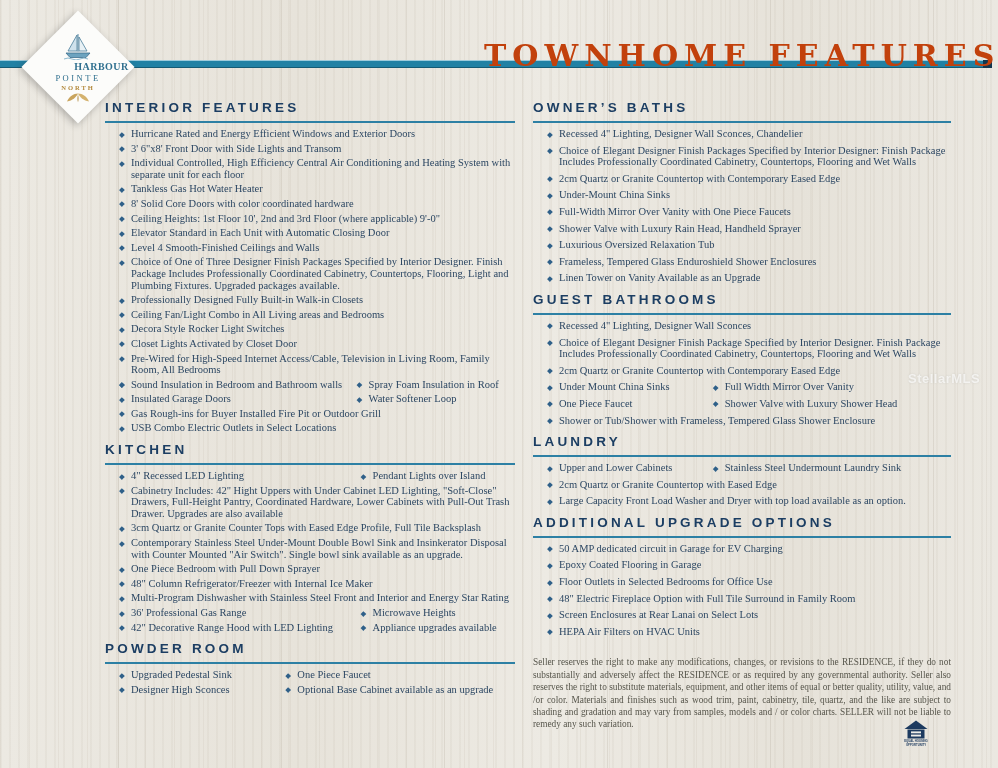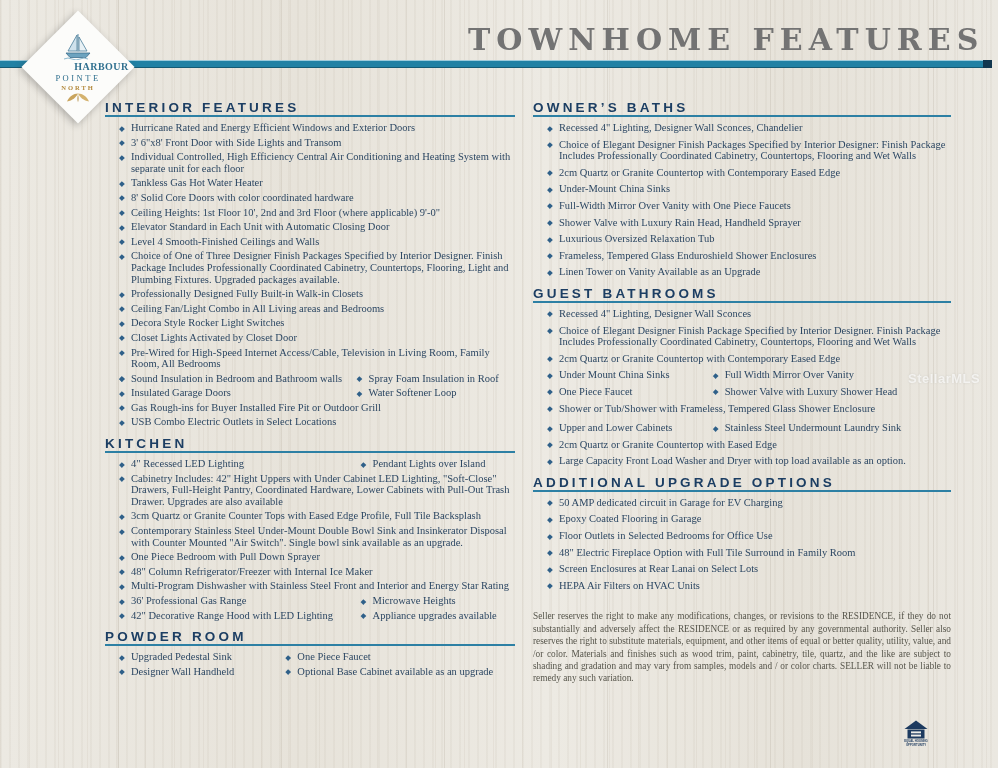--- a/index.html
+++ b/index.html
@@ -14,44 +14,44 @@
     font-family:"Liberation Serif",serif;
   }
   .page{position:absolute;inset:0;}
 
   
   .top-rule{position:absolute;left:0;top:60px;width:991px;height:6px;background:#2181a4;
     border-top:1px solid #9ecbdb;border-bottom:1px solid #145a74;z-index:1;}
   .top-rule::after{content:"";position:absolute;right:-1px;top:-1px;width:9px;height:8px;background:#12374f;}
 
   
-  .title{position:absolute;left:468px;top:22px;width:460px;margin:0;text-align:right;
+  .title{position:absolute;left:468px;top:22px;width:460px;margin:16px;text-align:right;
     font-family:"DejaVu Serif",serif;font-weight:700;font-size:30px;letter-spacing:6px;
-    color:#737373;z-index:2;white-space:nowrap;}
+    color:#c2410c;z-index:2;white-space:nowrap;}
 
   
   .logo{position:absolute;left:16px;top:6px;width:124px;height:122px;z-index:2;}
   .logo-diamond{position:absolute;left:50%;top:50%;width:80px;height:80px;
     transform:translate(-50%,-50%) rotate(45deg);background:#fcfcfa;
     box-shadow:0 3px 7px rgba(50,50,50,.30);}
   .logo-content{position:absolute;inset:0;display:flex;flex-direction:column;align-items:center;
     justify-content:center;gap:1px;text-align:center;}
   .logo-l1{font-size:10px;font-weight:700;letter-spacing:.5px;color:#30708f;margin-left:47px;}
   .logo-l2{font-size:8.5px;font-weight:400;letter-spacing:2.5px;color:#30708f;}
   .logo-l3{font-size:6.5px;font-weight:700;letter-spacing:2px;color:#b3893c;}
 
   
   .col{position:absolute;top:100px;}
   .col.left{left:105px;width:410px;}
   .col.right{left:533px;width:418px;}
 
   .sec{margin-top:8px;}
   .sec:first-child{margin-top:0;}
   .sec h2{margin:0 0 5px 0;font-family:"Liberation Sans",sans-serif;font-size:13.5px;font-weight:700;
-    letter-spacing:3.2px;color:#1c3e63;border-bottom:2px solid #2d80a4;padding-bottom:0;white-space:nowrap;}
+    letter-spacing:3.2px;color:#1c3e63;border-bottom:2px solid #2d80a4;padding-bottom:6px;white-space:nowrap;}
 
   .items{list-style:none;margin:0;padding:0 0 0 14px;}
   .item{position:relative;margin-bottom:3px;font-size:10.5px;line-height:11.6px;color:#2c4763;}
   .right .item{margin-bottom:5px;}
   .item.single{padding-left:12px;}
   .bullet{position:absolute;left:0;top:0.5px;font-size:7.5px;color:#2f6089;font-family:"DejaVu Sans",sans-serif;}
   .item.pair{display:flex;}
   .cell{position:relative;padding-left:12px;box-sizing:border-box;}
   .cell.c1{flex:1;}
 
@@ -149,21 +149,21 @@
           </ul>
         </section>
         <section class="sec" id="sec-powder-room">
           <h2>POWDER ROOM</h2>
           <ul class="items">
             <li class="item pair">
               <div class="cell c0" style="width: 42%;"><span class="bullet">◆</span><span>Upgraded Pedestal Sink</span></div>
               <div class="cell c1"><span class="bullet">◆</span><span>One Piece Faucet</span></div>
             </li>
             <li class="item pair">
-              <div class="cell c0" style="width: 42%;"><span class="bullet">◆</span><span>Designer Wall Handheld</span></div>
+              <div class="cell c0" style="width: 42%;"><span class="bullet">◆</span><span>Designer High Sconces</span></div>
               <div class="cell c1"><span class="bullet">◆</span><span>Optional Base Cabinet available as an upgrade</span></div>
             </li>
           </ul>
         </section>
       </div>
   </div>
 
   <div class="col right">
     <div id="sections-right">
         <section class="sec" id="sec-owners-baths">
@@ -191,20 +191,21 @@
               <div class="cell c1"><span class="bullet">◆</span><span>Full Width Mirror Over Vanity</span></div>
             </li>
             <li class="item pair">
               <div class="cell c0" style="width: 41%;"><span class="bullet">◆</span><span>One Piece Faucet</span></div>
               <div class="cell c1"><span class="bullet">◆</span><span>Shower Valve with Luxury Shower Head</span></div>
             </li>
             <li class="item single"><span class="bullet">◆</span><span>Shower or Tub/Shower with Frameless, Tempered Glass Shower Enclosure</span></li>
           </ul>
         </section>
         <section class="sec" id="sec-laundry">
+          <h2>LAUNDRY</h2>
           <ul class="items">
             <li class="item pair">
               <div class="cell c0" style="width: 41%;"><span class="bullet">◆</span><span>Upper and Lower Cabinets</span></div>
               <div class="cell c1"><span class="bullet">◆</span><span>Stainless Steel Undermount Laundry Sink</span></div>
             </li>
             <li class="item single"><span class="bullet">◆</span><span>2cm Quartz or Granite Countertop with Eased Edge</span></li>
             <li class="item single"><span class="bullet">◆</span><span>Large Capacity Front Load Washer and Dryer with top load available as an option.</span></li>
           </ul>
         </section>
         <section class="sec" id="sec-additional-upgrade-options">

